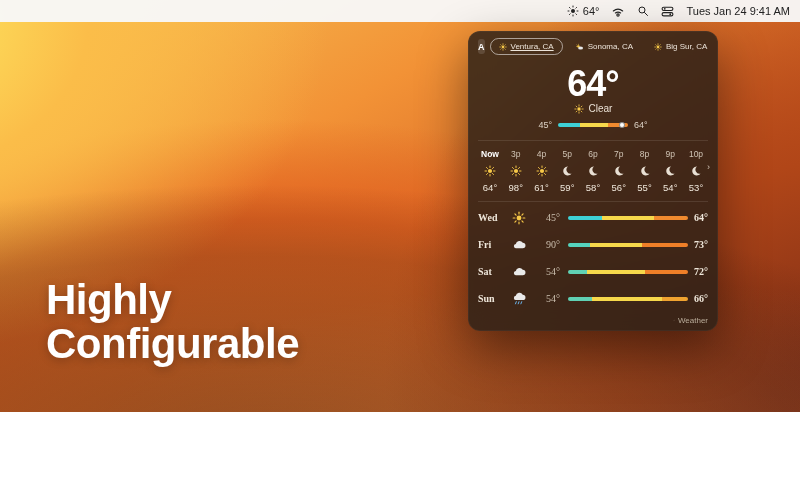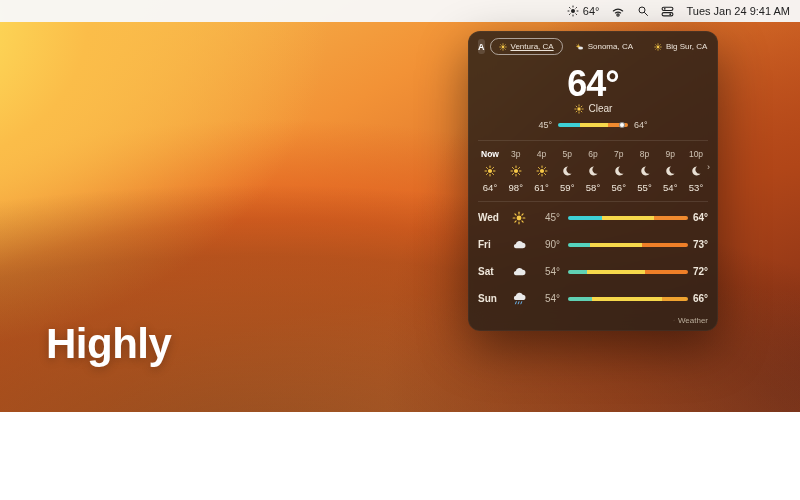--- a/index.html
+++ b/index.html
@@ -88,21 +88,21 @@
     border-top:1px solid rgba(255,255,255,.10);
     position:relative;
   }
   .hr-col { display:flex; flex-direction:column; align-items:center; gap:5px; width:24px; }
   .hr-time { font-size:8.5px; color:#cfc3b4; }
   .hr-col.now .hr-time { color:#fff; font-weight:600; }
   .hr-icon { width:13px; height:13px; display:flex; align-items:center; justify-content:center; }
   .hr-temp { font-size:9.5px; color:#efe7db; }
   .hourly .chev { position:absolute; right:-2px; top:50%; transform:translateY(-50%); color:#cfc3b4; font-size:9px; }
 
-  .daily { margin-top:8px; padding-top:2px; border-top:1px solid rgba(255,255,255,.10); }
+  .daily { margin-top:8px; padding-top:2px; border-top:1px solid rgba(255,255,255,.10);font-family:Liberation Serif, serif; }
   .day-row {
     display:grid; grid-template-columns: 34px 20px 28px 1fr 28px;
     align-items:center; height:27px; font-size:10px;
   }
   .day-row .d-name { color:#efe7db; font-weight:600; }
   .day-row .d-icon { width:14px; height:14px; display:flex; }
   .day-row .d-lo { text-align:right; color:#cbbfae; }
   .day-row .d-hi { text-align:right; color:#efe7db; font-weight:600; }
   .range-bar-sm { width: 100%; margin: 0 8px; height:4px; }
 
@@ -158,20 +158,21 @@
             <rect x="2" y="12" width="20" height="6" rx="3" fill="none" stroke="#222" stroke-width="2"></rect>
             <circle cx="17" cy="15" r="1.6" fill="#222"></circle>
           </svg>
       </span>
     </span>
     <span class="mb-item">Tues Jan 24  9:41 AM</span>
   </div>
 
   <div class="tagline">
     <div>Highly</div>
+    <div>Configurable</div>
   </div>
 
   <div class="panel">
 
     <div class="tabs">
       <span class="a-btn">A</span>
       <span id="locs" style="display: flex; gap: 5px;">
           <span class="loc-chip active">
             <span class="dot">
               <svg width="8" height="8" viewBox="0 0 24 24">

